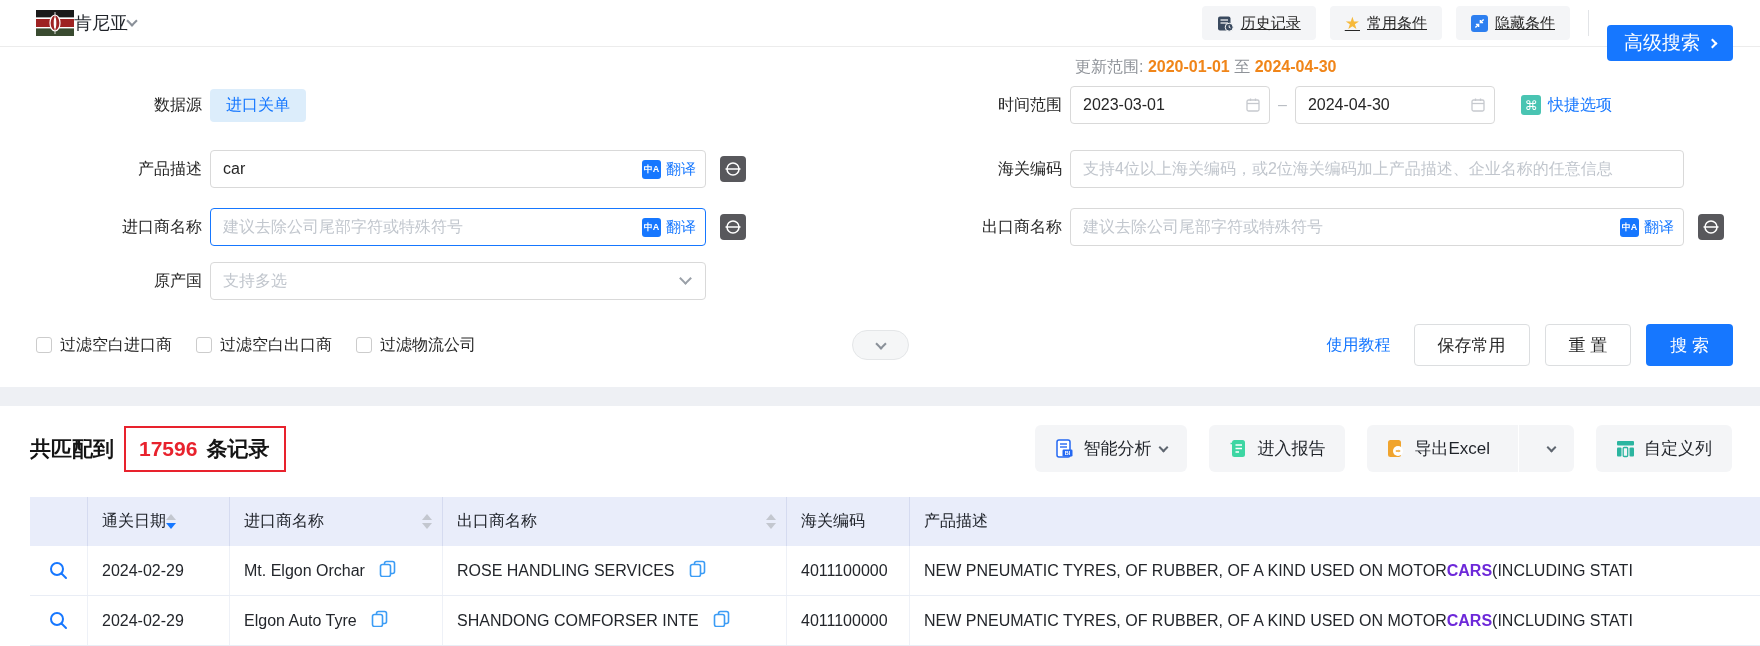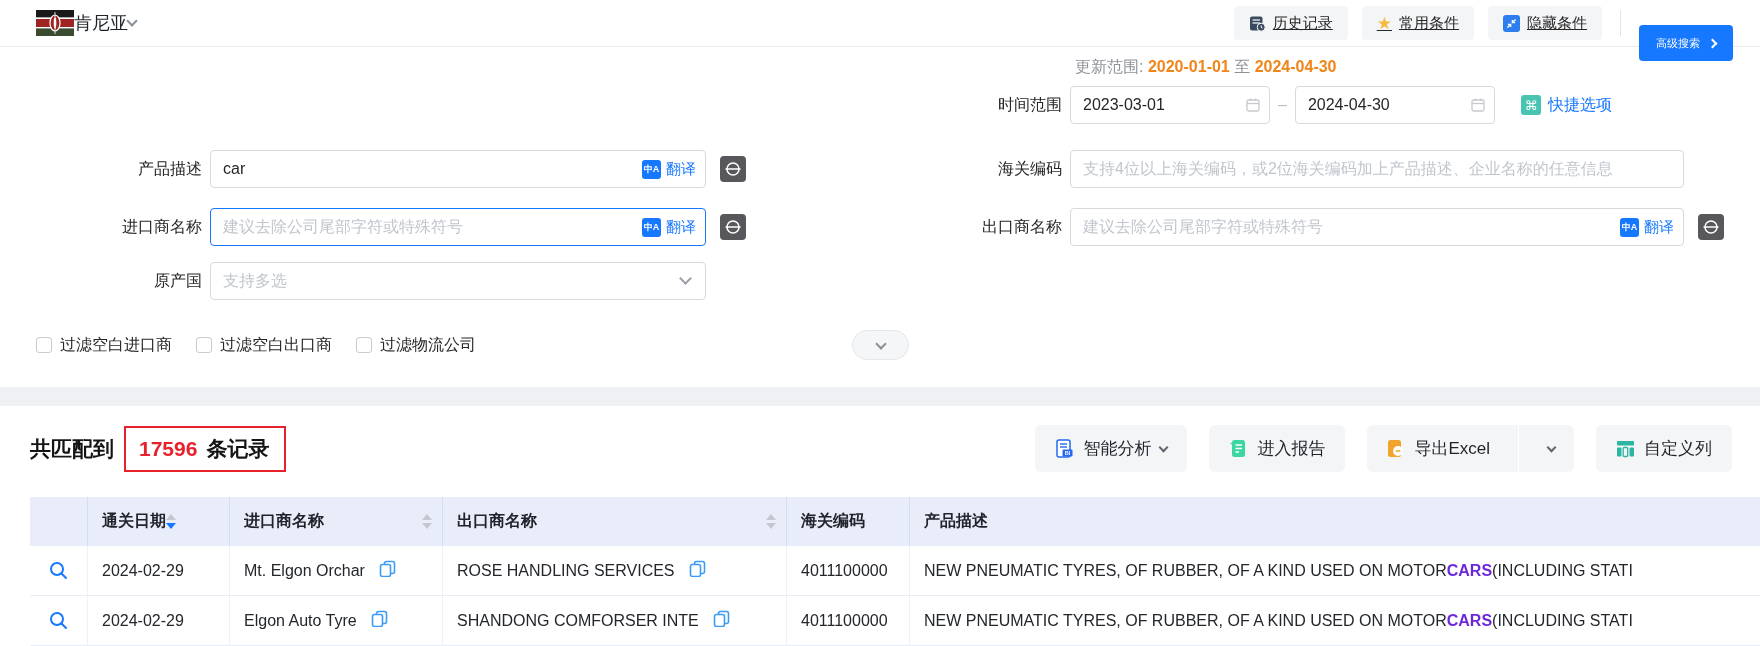--- a/index.html
+++ b/index.html
@@ -11,21 +11,21 @@
           display:flex;align-items:center;justify-content:space-between;padding:0 27px 0 36px;background:#fff;}
   .tb-left{display:flex;align-items:center;cursor:pointer;}
   .country{font-size:18px;color:#1f2329;font-weight:500;}
   .chev{display:inline-block;width:8px;height:8px;border-right:2px solid #8a9099;border-bottom:2px solid #8a9099;
         transform:rotate(45deg);margin-top:-4px;}
   .tb-right{display:flex;align-items:center;gap:14px;}
   .tbtn{display:flex;align-items:center;gap:7px;height:34px;padding:0 15px;background:#f4f5f7;border-radius:4px;
         font-size:15px;color:#262626;cursor:pointer;text-decoration:underline;}
   .tb-div{width:1px;height:26px;background:#e2e4e7;margin:0 4px;}
   .pbtn-top{display:flex;align-items:center;gap:9px;height:36px;padding:0 17px;background:#1677ff;border-radius:4px;
-            font-size:11px;color:#fff;cursor:pointer;margin-top:40px;}
+            font-size:19px;color:#fff;cursor:pointer;margin-top:40px;}
   .chev-r{display:inline-block;width:7px;height:7px;border-right:2px solid #fff;border-top:2px solid #fff;
           transform:rotate(45deg);}
   .star{color:#f6b93b;font-size:17px;line-height:1;}
   
   .frow{position:absolute;display:flex;align-items:center;height:38px;}
   .flabel{width:210px;text-align:right;padding-right:8px;font-size:16px;color:#262626;flex:none;}
   .flabel-r{width:240px;text-align:right;padding-right:8px;font-size:16px;color:#262626;flex:none;}
   .chip{background:#dcedfb;color:#1677ff;font-size:16px;padding:6px 16px;border-radius:4px;cursor:pointer;}
   .finput{height:38px;border:1px solid #d9d9d9;border-radius:4px;font-size:16px;color:#262626;
           padding:0 12px;outline:none;background:#fff;width:100%;}
@@ -77,21 +77,21 @@
   .abtn.split{padding:0;overflow:hidden;align-items:flex-end;}
   .seg-main{display:flex;gap:9px;padding:0 19px;align-items:center;height:100%;}
   .seg-div{width:1px;height:100%;background:#fff;}
   .seg-arrow{width:46px;height:100%;display:flex;align-items:center;justify-content:center;cursor:pointer;}
   .chev-s{display:inline-block;width:7px;height:7px;border-right:2px solid #5f6670;border-bottom:2px solid #5f6670;
           transform:rotate(45deg);margin-top:-3px;}
   
   .table{position:absolute;top:497px;left:30px;width:1730px;}
   .thead,.trow{display:grid;grid-template-columns:58px 142px 213px 344px 123px 850px;}
   .thead{height:49px;background:#e9edfa;}
-  .th{display:flex;align-items:center;padding:0 10px 0 14px;font-size:16px;font-weight:700;color:#20242b;
+  .th{display:flex;align-items:center;padding:0 10px 0 14px;font-size:16px;font-weight:400;color:#20242b;
       border-right:1px solid #d5dbf0;white-space:nowrap;overflow:hidden;text-align:right;}
   .th:last-child{border-right:none;}
   .th.between{justify-content:space-between;}
   .trow{height:50px;background:#fff;border-bottom:1px solid #e9edf5;}
   .td{display:flex;align-items:center;padding:0 10px 0 14px;font-size:16px;color:#23262b;
       border-right:1px solid #eef1f7;overflow:hidden;white-space:nowrap;}
   .td:last-child{border-right:none;}
   .td.center{justify-content:center;padding:0;}
   .sort{display:flex;flex-direction:column;gap:3px;cursor:pointer;}
   .car-up{width:0;height:0;border-left:5px solid transparent;border-right:5px solid transparent;
@@ -161,20 +161,24 @@
     </div>
   </div>
 
   <div class="update">
     <span>更新范围:</span>
     <span class="orange">2020-01-01</span>
     <span>至</span>
     <span class="orange">2024-04-30</span>
   </div>
 
+  <div class="frow" style="top:86px;left:0;">
+    <span class="flabel">数据源</span>
+    <span class="chip">进口关单</span>
+  </div>
 
   <div class="frow" style="top:86px;left:830px;">
     <span class="flabel-r">时间范围</span>
     <span class="date-wrap">
       <input class="finput" value="2023-03-01" style="">
       <span class="cal">
         <svg width="16" height="16" viewBox="0 0 16 16">
           <rect x="2" y="3" width="12" height="11" rx="1.5" fill="none" stroke="#c6c9ce" stroke-width="1.3"></rect>
           <line x1="2" y1="6.5" x2="14" y2="6.5" stroke="#c6c9ce" stroke-width="1.3"></line>
           <line x1="5.5" y1="1.5" x2="5.5" y2="4" stroke="#c6c9ce" stroke-width="1.3"></line>
@@ -278,20 +282,26 @@
     <span class="cbgroup">
       <span class="cbbox"></span>
       <span>过滤物流公司</span>
     </span>
   </div>
 
   <div class="pill">
     <span class="chev"></span>
   </div>
 
+  <div class="fbtns">
+    <span class="link">使用教程</span>
+    <span class="obtn">保存常用</span>
+    <span class="obtn">重 置</span>
+    <span class="pbtn">搜 索</span>
+  </div>
 
   <div class="sep"></div>
 
   <div class="rescount">
     <span>共匹配到</span>
     <span class="redbox">
       <span class="rcount">17596</span>
       <span>条记录</span>
     </span>
   </div>

